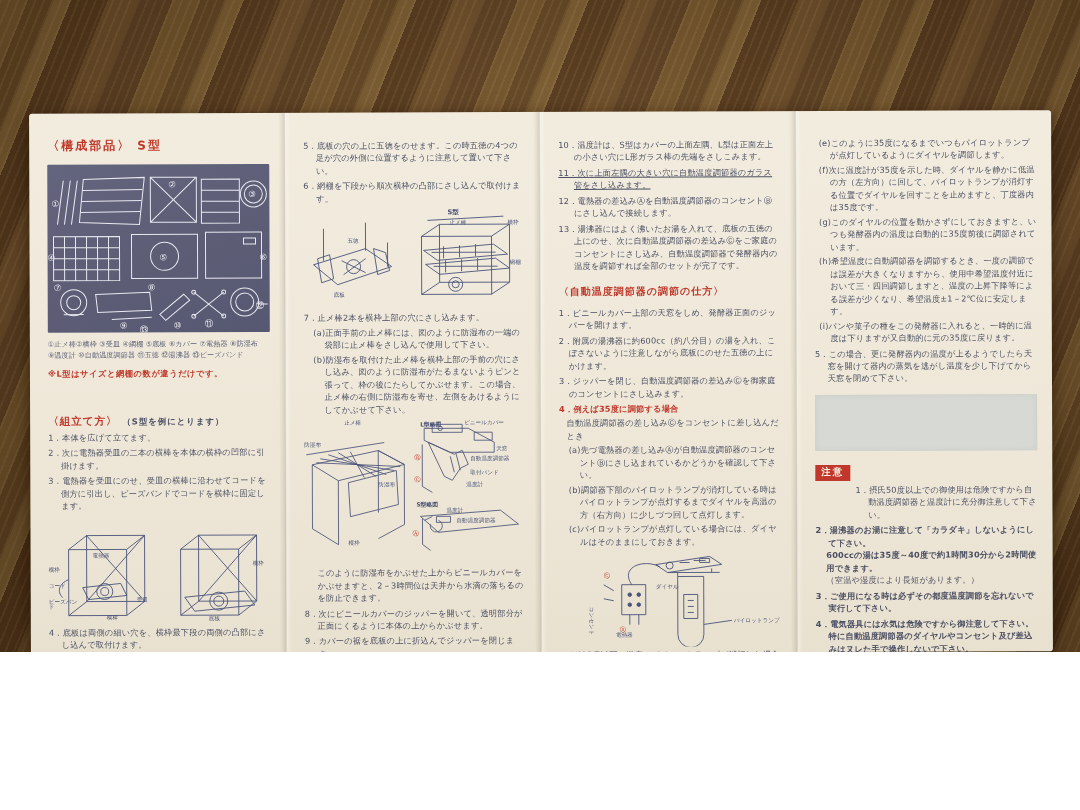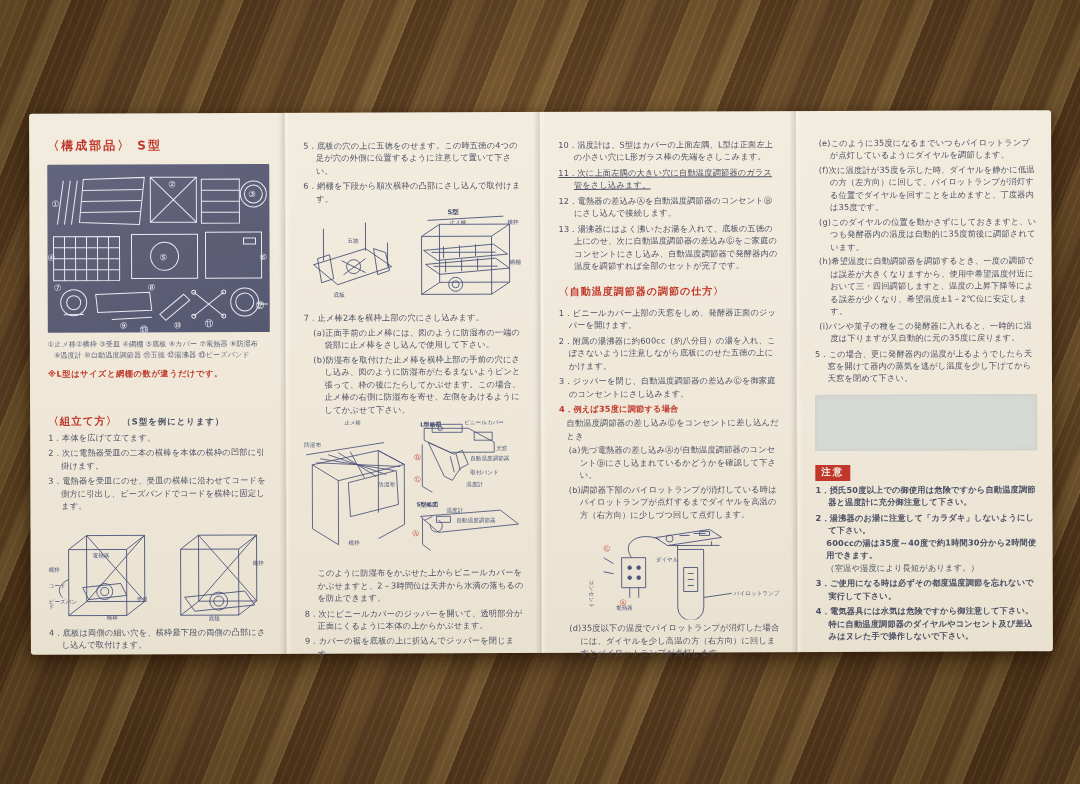--- a/index.html
+++ b/index.html
@@ -1,16 +1,16 @@
 <!DOCTYPE html>
 <html><head>
 <meta charset="utf-8">
 <style>
   html,body{margin:0;padding:0;}
-  .scene{position:relative;width:1080px;height:784px;overflow:hidden;
+  .scene{position:relative;width:1080px;height:652px;overflow:hidden;
          font-family:"DejaVu Sans",sans-serif;background:#e5e5e5;}
   .wood{position:absolute;inset:0;
     background:
       radial-gradient(ellipse at 52% 42%, rgba(255,240,200,0.07), rgba(0,0,0,0.26) 88%),
       repeating-linear-gradient(112deg, rgba(255,235,190,0.08) 0 2px, rgba(0,0,0,0) 2px 8px),
       repeating-linear-gradient(112deg,
         #7c5a2d 0 26px, #6b4a24 26px 50px, #846233 50px 66px,
         #5d3d1d 66px 100px, #75522a 100px 128px, #654423 128px 160px),
       #6b4a24;}
   .paper{position:absolute;left:30px;top:112px;width:1022px;height:541px;border-radius:3px;
@@ -96,21 +96,21 @@
             <text x="72" y="164">⑨</text>
             <text x="126" y="164">⑩</text>
             <text x="157" y="162">⑪</text>
             <text x="208" y="144">⑫</text>
             <text x="92" y="168">⑬</text>
           </g>
         </svg>
       </div>
 
       <div class="caption">①止メ棒②横枠 ③受皿 ④網棚 ⑤底板 ⑥カバー ⑦電熱器 ⑧防湿布</div>
-      <div class="caption" style="margin-top:0;margin-left:6px;">⑨温度計 ⑩自動温度調節器 ⑪五徳 ⑫湯沸器 ⑬ビーズバンド</div>
+      <div class="caption" style="margin-top:0;">⑨温度計 ⑩自動温度調節器 ⑪五徳 ⑫湯沸器 ⑬ビーズバンド</div>
       <div class="note red">※L型はサイズと網棚の数が違うだけです。</div>
 
       <div style="margin-top:30px;">
         <span class="h2" style="margin-top:0;">〈組立て方〉</span>
         <span class="h2s">（S型を例にとります）</span>
       </div>
       <div class="t step">1．本体を広げて立てます。</div>
       <div class="t step">2．次に電熱器受皿の二本の横棒を本体の横枠の凹部に引掛けます。</div>
       <div class="t step">3．電熱器を受皿にのせ、受皿の横棒に沿わせてコードを側方に引出し、ビーズバンドでコードを横枠に固定します。</div>
 
@@ -229,20 +229,21 @@
       <div class="h2" style="font-size:10px;margin-top:12px;">〈自動温度調節器の調節の仕方〉</div>
 
       <div class="t step" style="padding-left:1.2em;text-indent:-1.2em;margin-top:8px;">1．ビニールカバー上部の天窓をしめ、発酵器正面のジッパーを開けます。</div>
       <div class="t step" style="padding-left:1.2em;text-indent:-1.2em;">2．附属の湯沸器に約600cc（約八分目）の湯を入れ、こぼさないように注意しながら底板にのせた五徳の上にかけます。</div>
       <div class="t step" style="padding-left:1.2em;text-indent:-1.2em;">3．ジッパーを閉じ、自動温度調節器の差込みⒸを御家庭のコンセントにさし込みます。</div>
 
       <div class="t step red" style="font-weight:bold;padding-left:1.2em;text-indent:-1.2em;">4．例えば35度に調節する場合</div>
       <div class="t" style="margin-top:2px;margin-left:0.9em;">自動温度調節器の差し込みⒸをコンセントに差し込んだとき</div>
       <div class="t sub">(a)先づ電熱器の差し込みⒶが自動温度調節器のコンセントⒷにさし込まれているかどうかを確認して下さい。</div>
       <div class="t sub">(b)調節器下部のパイロットランプが消灯している時はパイロットランプが点灯するまでダイヤルを高温の方（右方向）に少しづつ回して点灯します。</div>
+      <div class="t sub">(c)パイロットランプが点灯している場合には、ダイヤルはそのままにしておきます。</div>
 
       <div class="diag" style="height:96px;margin-top:3px;">
         <svg width="222" height="96" viewBox="0 0 222 96">
           <g stroke="#4a537a" fill="none" stroke-width="0.9">
             <path d="M96 14 L150 6 L162 14 L108 22 Z"></path>
             <circle cx="110" cy="15" r="3.5"></circle>
               <path d="M120 12 h10 M134 10 h12"></path>
             <path d="M140 8 h10 v4 h-10 z"></path>
             <path d="M108 22 h52 M118 22 V26 M152 18 V22"></path>
             <path d="M118 26 h26 v58 a13 13 0 0 1 -26 0 z"></path>
@@ -275,21 +276,21 @@
       <div class="t sub" style="margin-left:-0.6em;">(g)このダイヤルの位置を動かさずにしておきますと、いつも発酵器内の温度は自動的に35度前後に調節されています。</div>
       <div class="t sub" style="margin-left:-0.6em;">(h)希望温度に自動調節器を調節するとき、一度の調節では誤差が大きくなりますから、使用中希望温度付近において三・四回調節しますと、温度の上昇下降等による誤差が少くなり、希望温度±1－2℃位に安定します。</div>
       <div class="t sub" style="margin-left:-0.6em;">(i)パンや菓子の種をこの発酵器に入れると、一時的に温度は下りますが又自動的に元の35度に戻ります。</div>
       <div class="t step">5．この場合、更に発酵器内の温度が上るようでしたら天窓を開けて器内の蒸気を逃がし温度を少し下げてから天窓を閉めて下さい。</div>
 
       <div class="graybox"></div>
 
       <div>
         <span class="badge">注意</span>
       </div>
-      <div class="t step" style="font-weight:bold;">1．摂氏50度以上での御使用は危険ですから自動温度調節器と温度計に充分御注意して下さい。</div>
+      <div class="t step" style="font-weight:normal;margin-left:40px;">1．摂氏50度以上での御使用は危険ですから自動温度調節器と温度計に充分御注意して下さい。</div>
       <div class="t step" style="font-weight:bold;">2．湯沸器のお湯に注意して「カラダキ」しないようにして下さい。</div>
       <div class="t" style="margin-left:1.3em;font-weight:bold;">600ccの湯は35度～40度で約1時間30分から2時間使用できます。</div>
       <div class="t" style="margin-left:1.3em;">（室温や湿度により長短があります。）</div>
       <div class="t step" style="font-weight:bold;">3．ご使用になる時は必ずその都度温度調節を忘れないで実行して下さい。</div>
       <div class="t step" style="font-weight:bold;">4．電気器具には水気は危険ですから御注意して下さい。特に自動温度調節器のダイヤルやコンセント及び差込みはヌレた手で操作しないで下さい。</div>
     </div>
 
     <div class="fold f1"></div>
     <div class="fold f2"></div>
     <div class="fold f3"></div>

